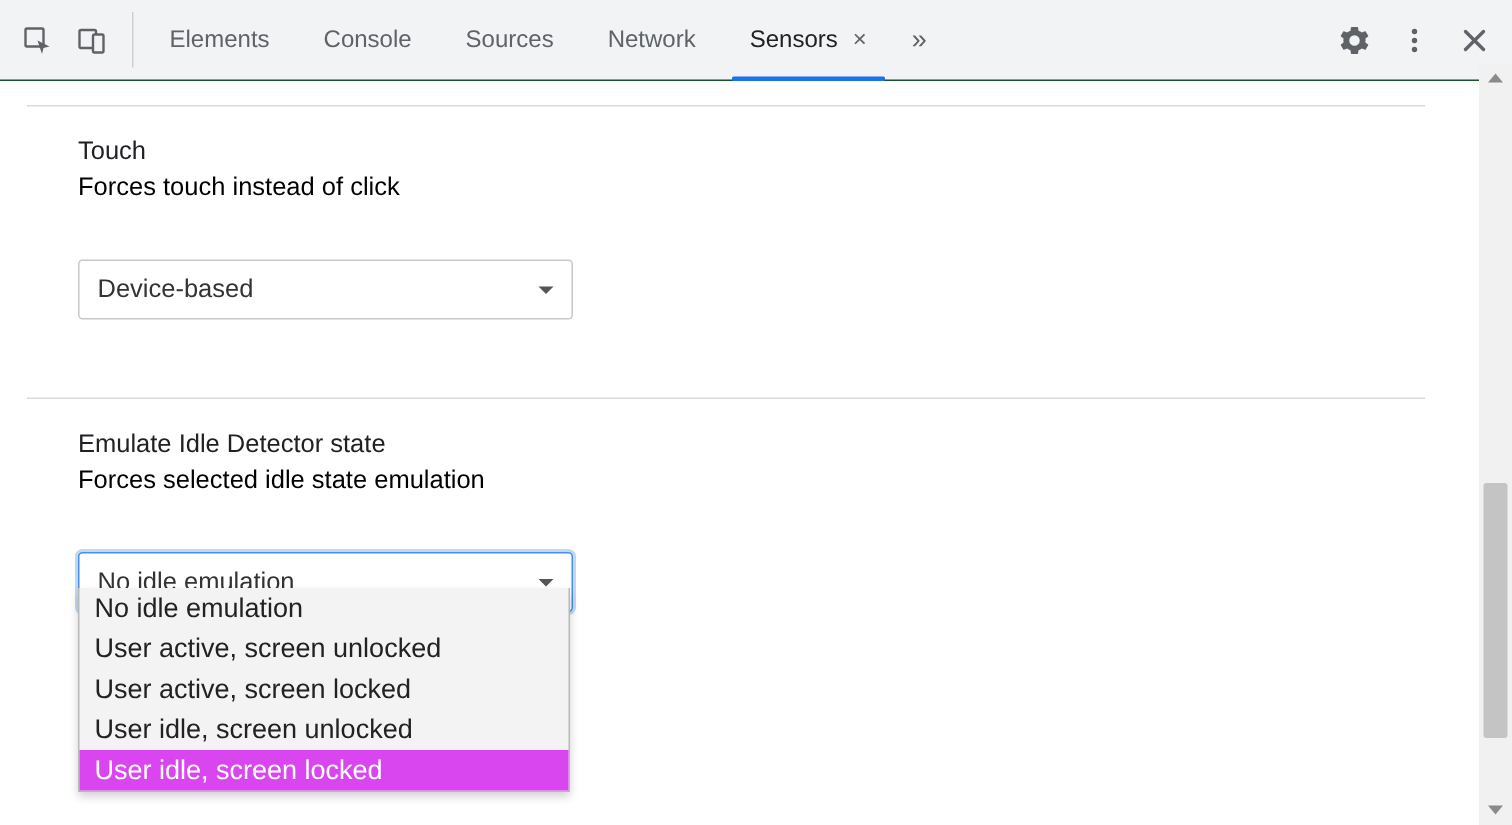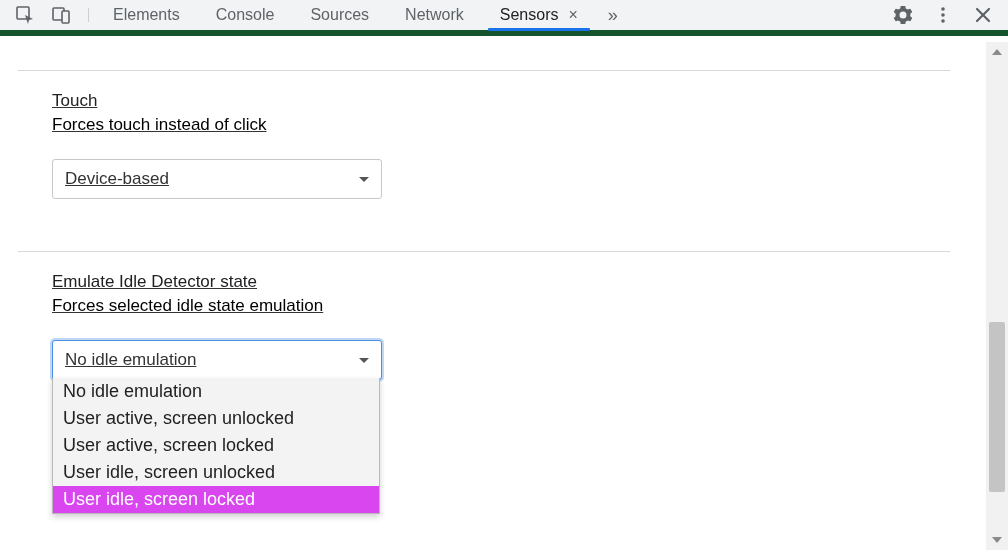--- a/index.html
+++ b/index.html
@@ -10,23 +10,23 @@
     font-family: "Segoe UI", Arial, sans-serif;
     font-size: 15px;
     color: #333;
     background: #fff;
     position: relative;
     overflow: hidden;
   }
 
   
   .toolbar {
-    height: 36px;
+    height: 54px;
     background: #f1f3f4;
-    border-bottom: 6px solid #14532d;
+    border-bottom: 1px solid #14532d;
     display: flex;
     align-items: stretch;
     padding: 0 8px 0 6px;
   }
   .tb-left {
     display: flex;
     align-items: center;
     gap: 14px;
     padding: 0 10px 0 8px;
   }
@@ -90,21 +90,20 @@
   }
   .tb-right .tb-icon { color: #5f6368; }
 
   
   .panel {
     position: absolute;
     left: 0; right: 22px; 
     top: 42px; bottom: 0;
     overflow: hidden;
     padding: 0 0 0 0;
-    text-decoration: underline;
   }
   .section-sep {
     height: 1px;
     background: #d9d9d9;
     margin: 28px 36px 0 18px;
   }
   .section {
     padding: 20px 36px 24px 52px;
   }
   .section-title {
@@ -112,21 +111,21 @@
     color: #202124;
     margin: 0 0 4px 0;
   }
   .section-desc {
     font-size: 17px;
     color: #000000;
     margin: 0 0 0 0;
   }
 
   .select {
-    margin-top: 24px;
+    margin-top: 38px;
     width: 330px;
     height: 40px;
     border: 1px solid #c8c8c8;
     border-radius: 3px;
     background: #fff;
     display: flex;
     align-items: center;
     padding: 0 12px;
     font-size: 17px;
     color: #333;

